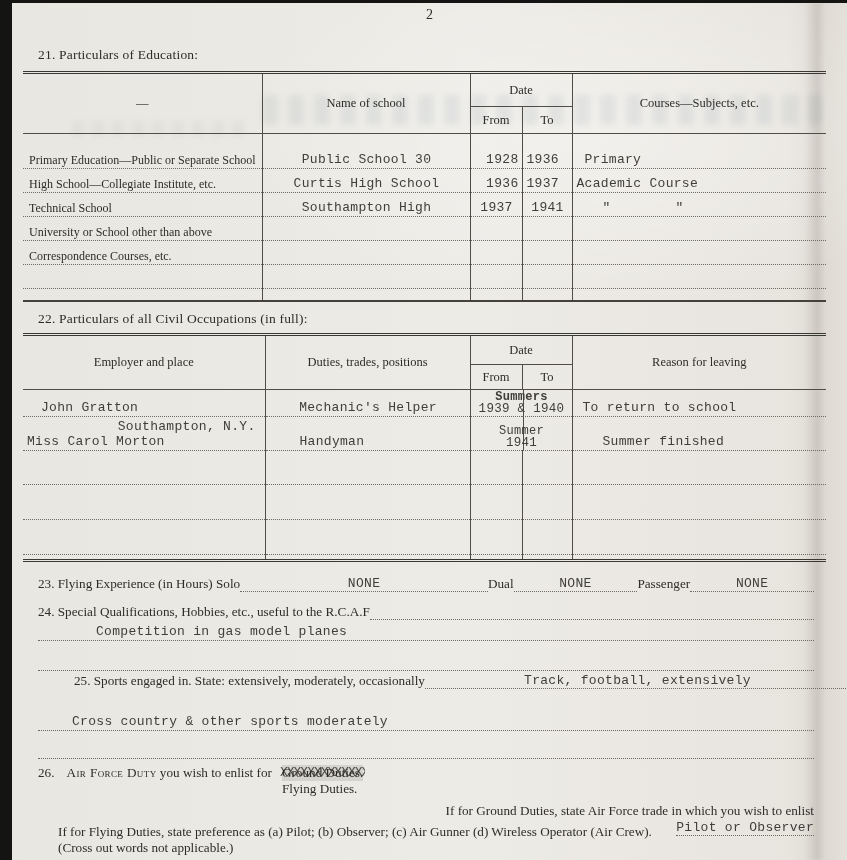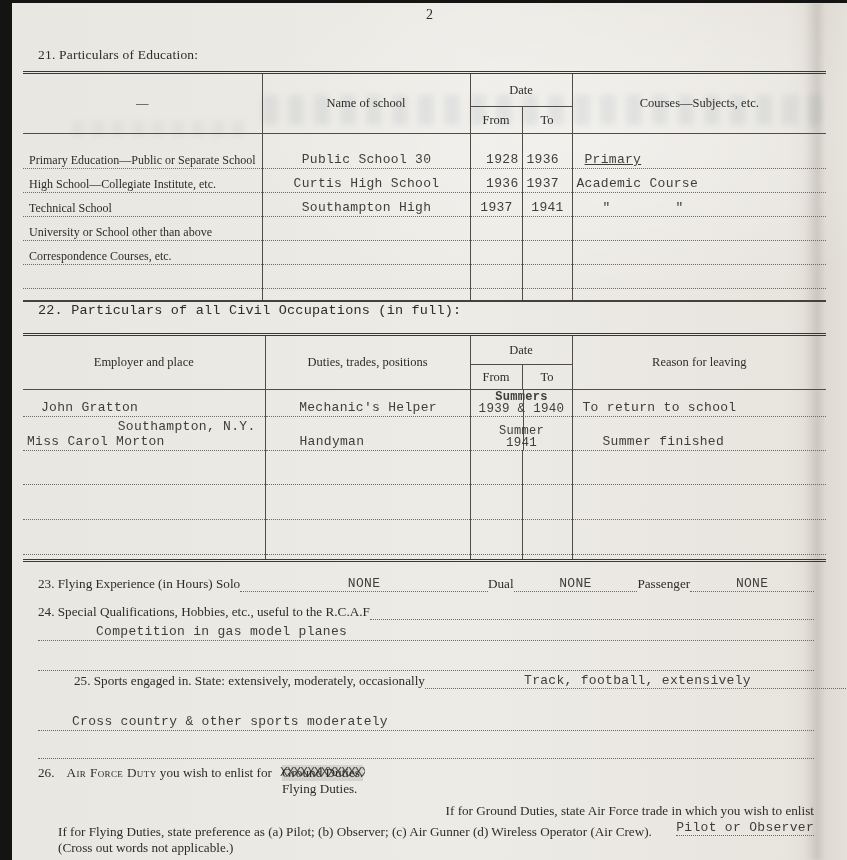--- a/index.html
+++ b/index.html
@@ -89,21 +89,21 @@
           <th class="b-left hb">From</th>
           <th class="b-left hb">To</th>
         </tr>
       </thead>
       <tbody>
         <tr style="height:35px;">
           <td class="lblcell">Primary Education—Public or Separate School</td>
           <td class="b-left mono c">Public School 30</td>
           <td class="b-left mono r">1928</td>
           <td class="b-left mono l">1936</td>
-          <td class="b-left mono l" style="padding-left:12px;text-decoration:underline;">Primary</td>
+          <td class="b-left mono l" style="padding-left:12px;">Primary</td>
         </tr>
         <tr style="height:24px;">
           <td class="lblcell">High School—Collegiate Institute, etc.</td>
           <td class="b-left mono c">Curtis High School</td>
           <td class="b-left mono r">1936</td>
           <td class="b-left mono l">1937</td>
           <td class="b-left mono l" style="padding-left:4px;">Academic Course</td>
         </tr>
         <tr style="height:24px;">
           <td class="lblcell">Technical School</td>
@@ -136,21 +136,21 @@
         <tr class="spacer" style="height:12px;">
           <td style="border-bottom:2px solid #45423c;"></td>
           <td class="b-left" style="border-bottom:2px solid #45423c;"></td>
           <td class="b-left" style="border-bottom:2px solid #45423c;"></td>
           <td class="b-left" style="border-bottom:2px solid #45423c;"></td>
           <td class="b-left" style="border-bottom:2px solid #45423c;"></td>
         </tr>
       </tbody>
     </table>
 
-    <div class="sect-title" style="top:300px;font-family:Liberation Mono, monospace;">22.  Particulars of all Civil Occupations (in full):</div>
+    <div class="sect-title" style="top:308px;">22.  Particulars of all Civil Occupations (in full):</div>
 
     <table style="top:330px;" class="bt-double">
       <colgroup>
           <col style="width:242px">
           <col style="width:205px">
           <col style="width:52px">
           <col style="width:50px">
           <col style="width:254px">
         </colgroup>
       <thead>

